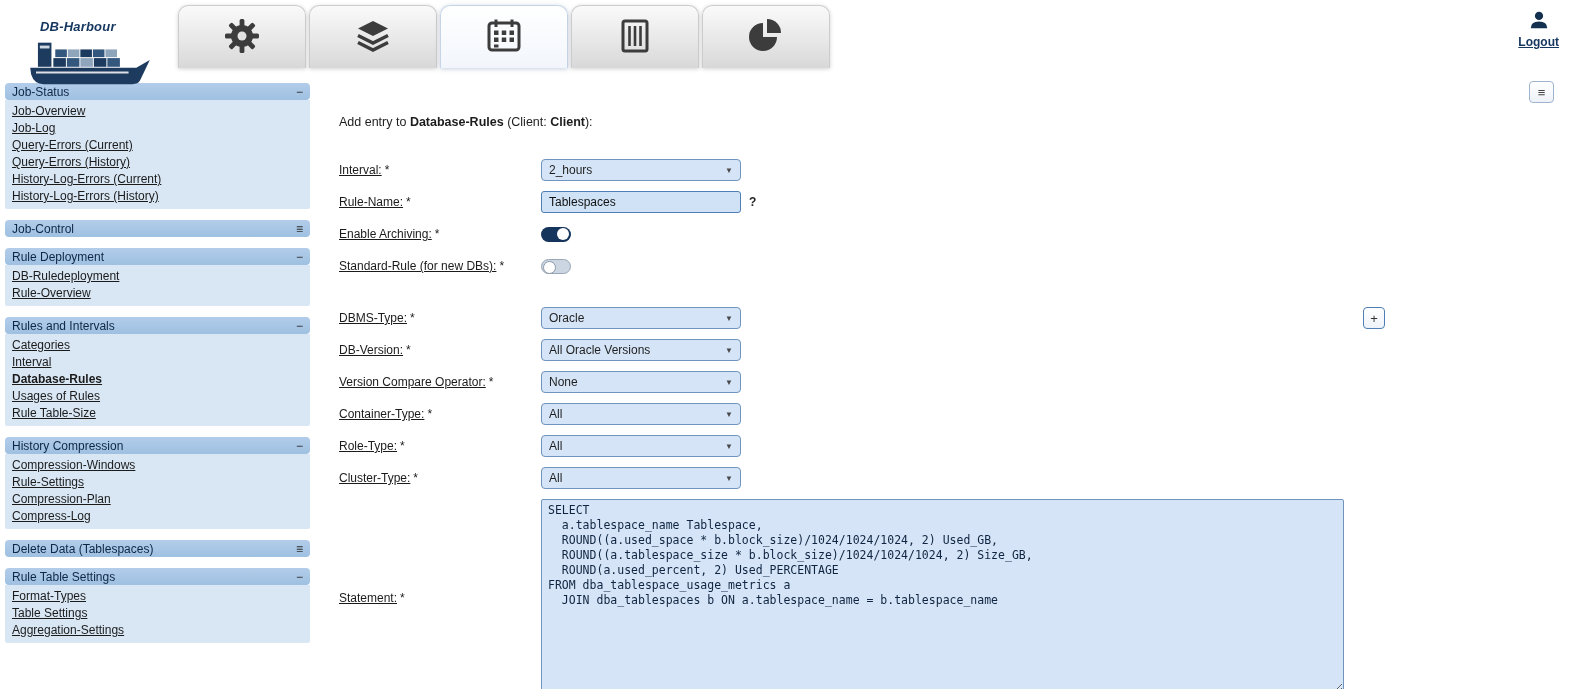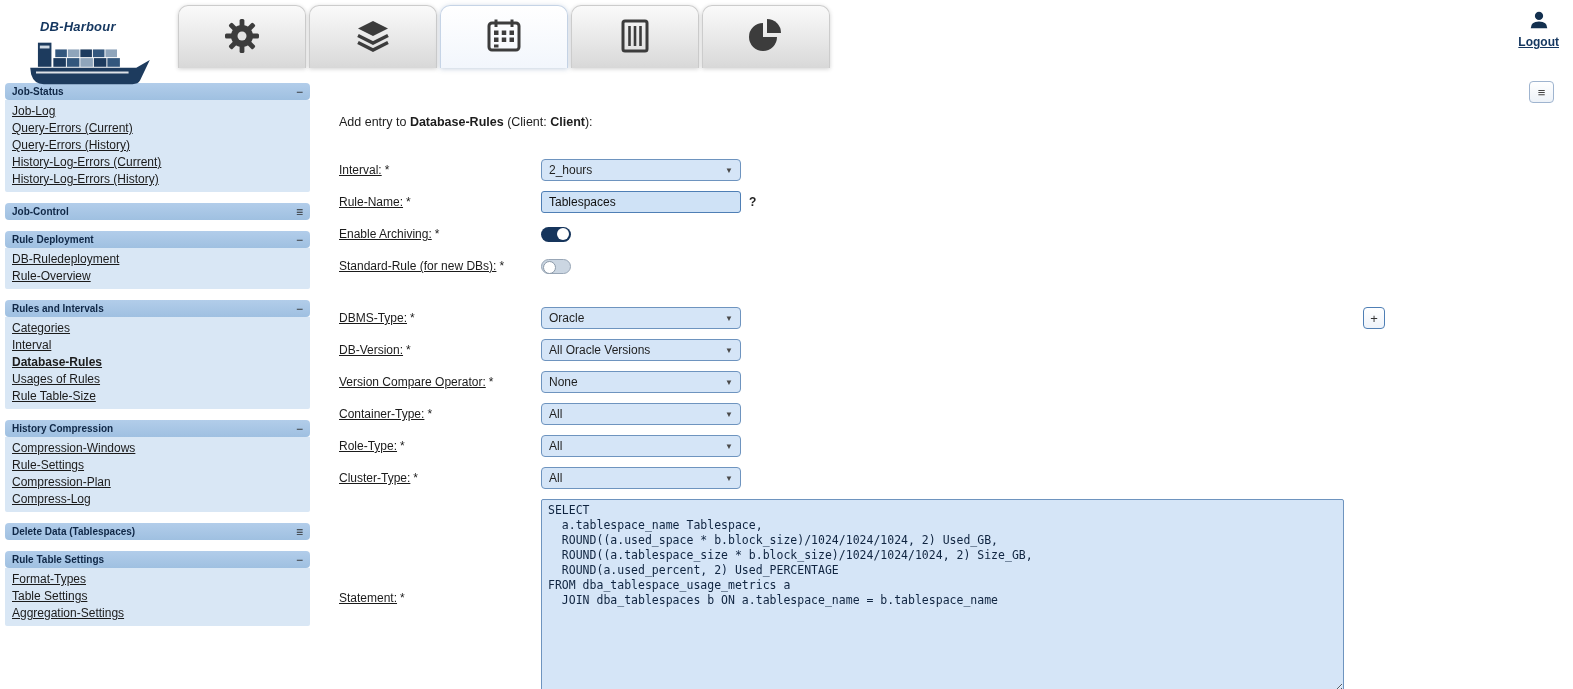--- a/index.html
+++ b/index.html
@@ -40,21 +40,21 @@
   
   .sidebar { width: 305px; flex: none; margin: 13px 0 0 5px; }
   .sb-section { margin-bottom: 11px; }
   .sb-header {
     height: 17px; padding: 0 7px;
     background: linear-gradient(180deg, #b2cdea, #9fc0e1);
     border-radius: 4px;
     display: flex; align-items: center; justify-content: space-between;
     cursor: pointer;
   }
-  .sb-title { font-weight: bold; font-size: 10px; color: #0f2746; }
+  .sb-title { font-weight: normal; font-size: 12px; color: #0f2746; }
   .sb-toggle { font-size: 12px; color: #2b2b2b; line-height: 1; cursor: pointer; }
   .sb-items { background: #d9e7f5; padding: 3px 0 4px; border-radius: 0 0 2px 2px; }
   .sb-link {
     display: block; padding: 1px 7px 2px;
     font-size: 12px; color: #1b1b1b;
     text-decoration: underline; cursor: pointer;
   }
   .sb-link.active { font-weight: bold; }
 
   
@@ -254,20 +254,21 @@
 <div class="layout">
 
   <aside class="sidebar">
 
     <section class="sb-section">
       <div class="sb-header">
         <span class="sb-title">Job-Status</span>
         <span class="sb-toggle">−</span>
       </div>
       <div class="sb-items">
+        <a class="sb-link">Job-Overview</a>
         <a class="sb-link">Job-Log</a>
         <a class="sb-link">Query-Errors (Current)</a>
         <a class="sb-link">Query-Errors (History)</a>
         <a class="sb-link">History-Log-Errors (Current)</a>
         <a class="sb-link">History-Log-Errors (History)</a>
       </div>
     </section>
 
     <section class="sb-section">
       <div class="sb-header">

